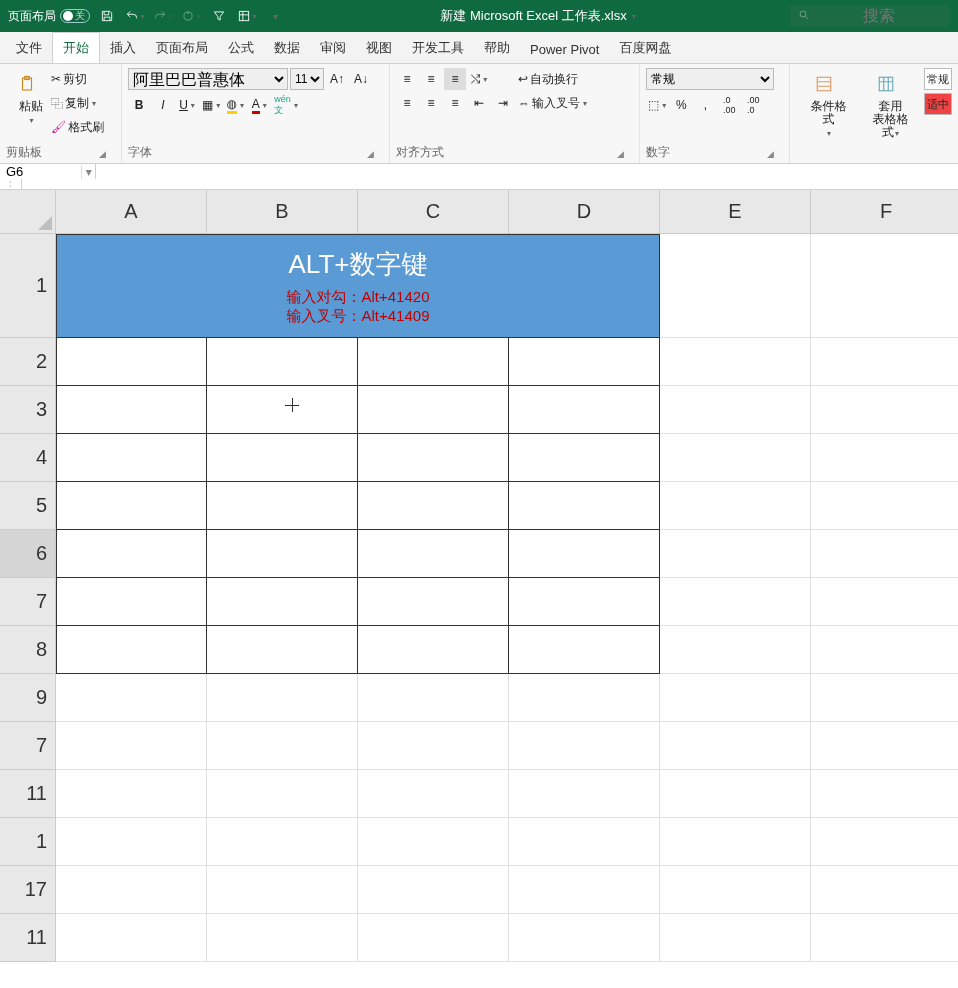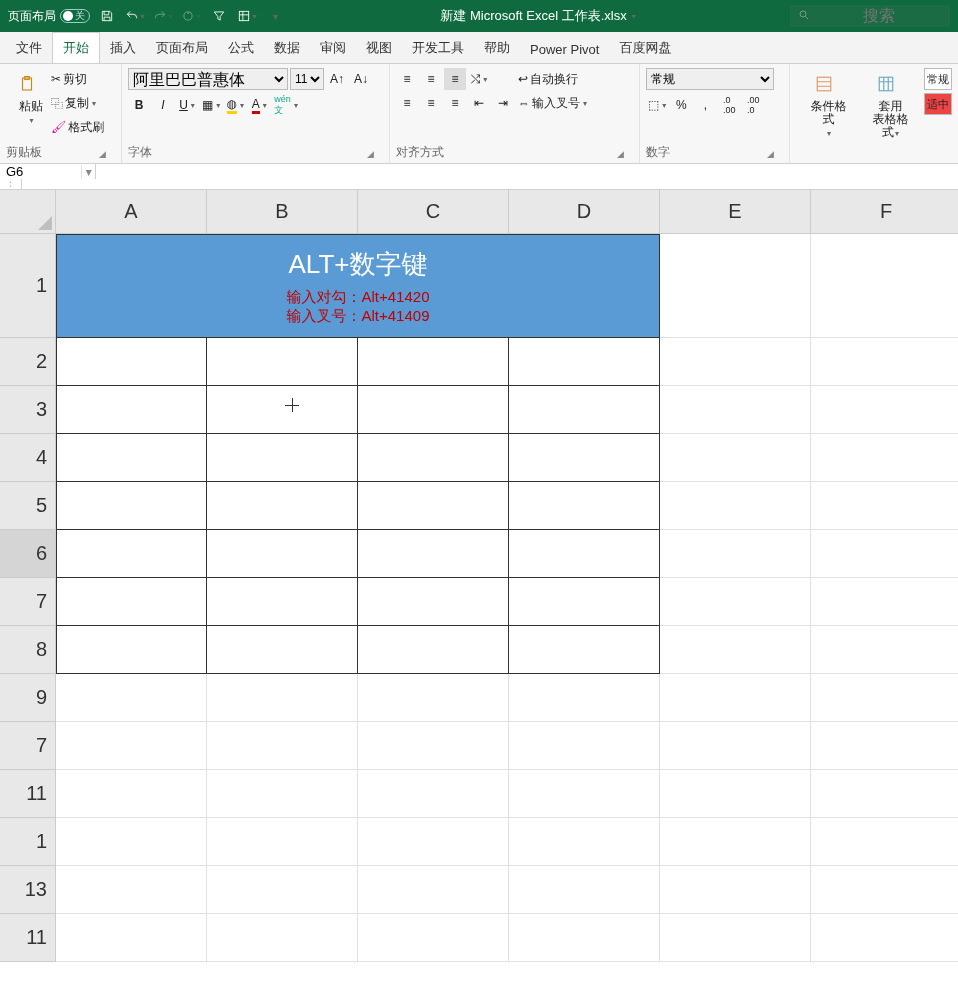--- a/index.html
+++ b/index.html
@@ -356,21 +356,21 @@
       <div class="rowhead" style="height: 48px;">3</div>
       <div class="rowhead" style="height: 48px;">4</div>
       <div class="rowhead" style="height: 48px;">5</div>
       <div class="rowhead active" style="height: 48px;">6</div>
       <div class="rowhead" style="height: 48px;">7</div>
       <div class="rowhead" style="height: 48px;">8</div>
       <div class="rowhead" style="height: 48px;">9</div>
       <div class="rowhead" style="height: 48px;">7</div>
       <div class="rowhead" style="height: 48px;">11</div>
       <div class="rowhead" style="height: 48px;">1</div>
-      <div class="rowhead" style="height: 48px;">13</div>
+      <div class="rowhead" style="height: 48px;">17</div>
       <div class="rowhead" style="height: 48px;">11</div>
     </div>
   <div class="cells" id="cells">
       <div class="cellrow" style="height: 104px;">
         <div class="cell merged-header" style="width: 604px; height: 104px;">
           <div class="mh-title">ALT+数字键</div>
           <div class="mh-line">输入对勾：Alt+41420</div>
           <div class="mh-line">输入叉号：Alt+41409</div>
         </div>
         <div class="cell" style="width: 151px; height: 104px;"></div>

